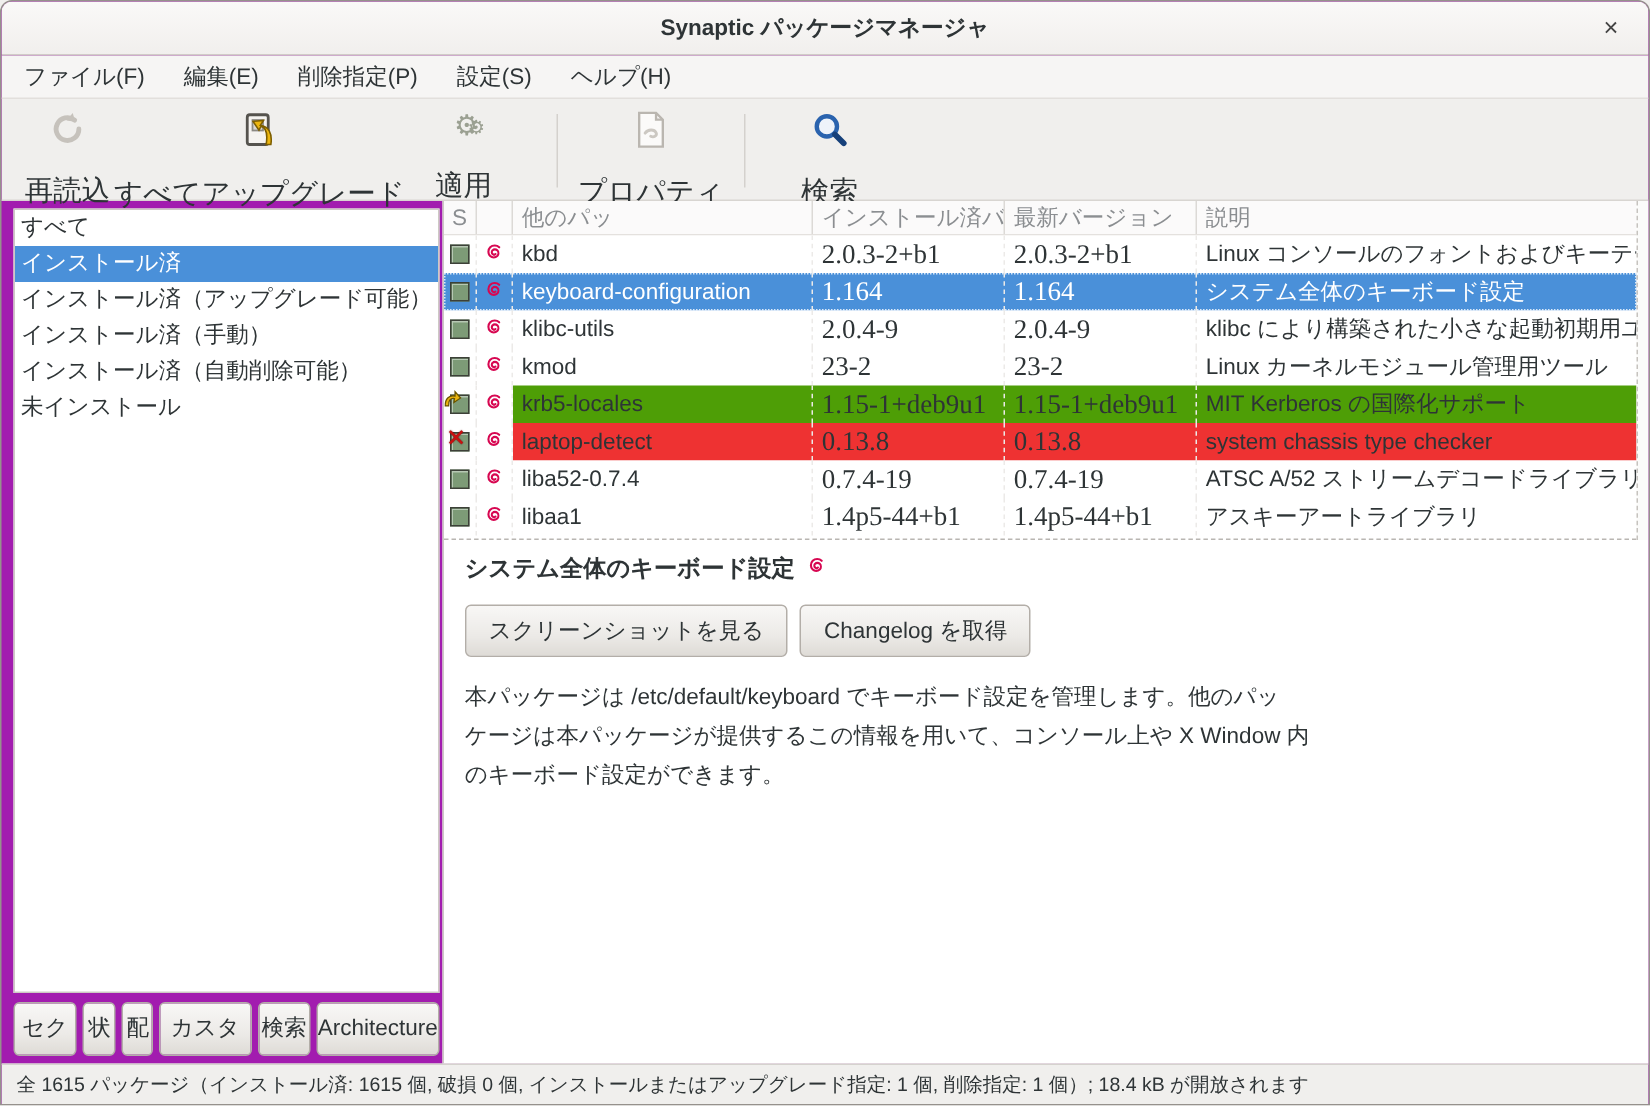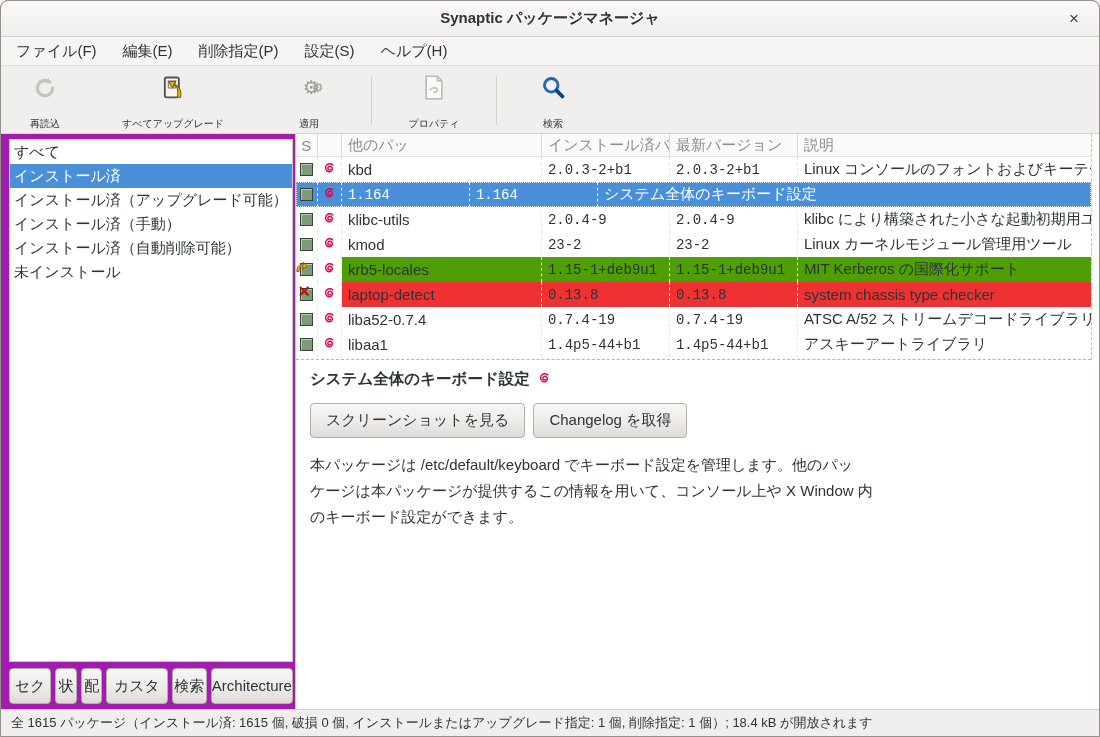--- a/index.html
+++ b/index.html
@@ -26,21 +26,21 @@
   
   .menubar{height:29px;flex:0 0 29px;background:#f6f5f4;border-bottom:1px solid #e2dfdc;
     display:flex;align-items:stretch;padding-left:2px;}
   .menu-item{display:flex;align-items:center;padding:0 9px;margin:0 4px;cursor:default;}
   
   .toolbar{height:68px;flex:0 0 68px;background:#f0efed;border-bottom:1px solid #d8d5d1;
     display:flex;align-items:stretch;padding:4px 0 2px 0;}
   .tool-btn{display:flex;flex-direction:column;align-items:center;justify-content:flex-start;
     padding-top:3px;cursor:pointer;border-radius:4px;}
   .tool-btn .t-icon{height:32px;display:flex;align-items:center;justify-content:center;}
-  .tool-btn .t-label{font-size:10px;margin-top:15px;white-space:nowrap;}
+  .tool-btn .t-label{font-size:19px;margin-top:15px;white-space:nowrap;}
   .tool-sep{width:1px;background:#d4d1cd;margin:6px 10px;}
   .gear-ico{color:#9ba092;font-size:19px;letter-spacing:-8px;}
   .gear-ico .g2{font-size:13px;}
   
   .content{flex:1;display:flex;min-height:0;}
   .left-panel{flex:0 0 207px;display:flex;flex-direction:column;padding:5px 2px 5px 8px;}
   .filter-list{flex:1;background:#fff;border:1px solid #cdc9c4;overflow:hidden;margin-bottom:6px;}
   .filter-item{height:24px;line-height:24px;padding:0 4px;white-space:nowrap;overflow:hidden;cursor:pointer;}
   .filter-item.selected{background:var(--selection);color:#fff;}
   .filter-buttons{display:flex;flex-direction:row;gap:4px;}
@@ -57,21 +57,21 @@
   .th{display:flex;align-items:center;padding:0 6px;border-right:1px solid #dcd9d6;
       white-space:nowrap;overflow:hidden;cursor:pointer;}
   .t-row{height:25px;flex:0 0 25px;display:flex;cursor:pointer;background:#fff;}
   .td{display:flex;align-items:center;padding:0 6px;white-space:nowrap;overflow:hidden;border-right:1px dashed #eceae8;}
   .c-s{flex:0 0 22px;justify-content:center;padding:0;}
   .c-ico{flex:0 0 24px;justify-content:center;padding:0;}
   .c-name{flex:0 0 200px;}
   .c-inst{flex:0 0 128px;}
   .c-late{flex:0 0 128px;}
   .c-desc{flex:1;border-right:none;}
-  .mono{font-family:Liberation Mono, monospace;font-size:14px;}
+  .mono{font-family:Liberation Serif, serif;font-size:18px;}
   .row-selected .td{background:var(--selection);color:#fff;}
   .row-selected{outline:1px dotted rgba(235,243,252,.9);outline-offset:-1px;}
   .row-upgrade .cell-colored{background:var(--upgrade_row);}
   .row-remove .cell-colored{background:var(--remove_row);}
   
   .sbox{width:13px;height:13px;background:var(--status_green);border:1.5px solid #3c4038;
     box-shadow:inset 1px 1px 0 rgba(255,255,255,.45);display:inline-block;}
   .s-wrap{position:relative;width:16px;height:16px;display:flex;align-items:center;justify-content:center;}
   .overlay{position:absolute;left:-3px;top:-3px;}
   .x-overlay{position:absolute;left:-1px;top:-5px;color:#c81010;font-weight:bold;font-size:16px;
@@ -208,20 +208,21 @@
 
           <div class="t-row row-selected">
             <div class="td c-s">
                 <span class="sbox"></span>
               </div>
             <div class="td c-ico">
                 <span><svg width="14" height="14" viewBox="0 0 14 14">
                     <path d="M10.8 3.9C9.2 2.3 6.4 2.3 4.8 3.9 3.2 5.5 3.2 8.1 4.8 9.7c1.3 1.3 3.4 1.3 4.7 0 1-1.1 1-2.8 0-3.8-.9-.9-2.3-.9-3.1 0-.7.7-.7 1.8 0 2.5.5.5 1.4.5 1.9 0" stroke="#d70751" fill="none" stroke-width="1.4" stroke-linecap="round"></path>
                   </svg></span>
               </div>
+            <div class="td c-name cell-colored">keyboard-configuration</div>
             <div class="td c-inst cell-colored mono">1.164</div>
             <div class="td c-late cell-colored mono">1.164</div>
             <div class="td c-desc cell-colored">システム全体のキーボード設定</div>
           </div>
 
           <div class="t-row">
             <div class="td c-s">
                 <span class="sbox"></span>
               </div>
             <div class="td c-ico">

